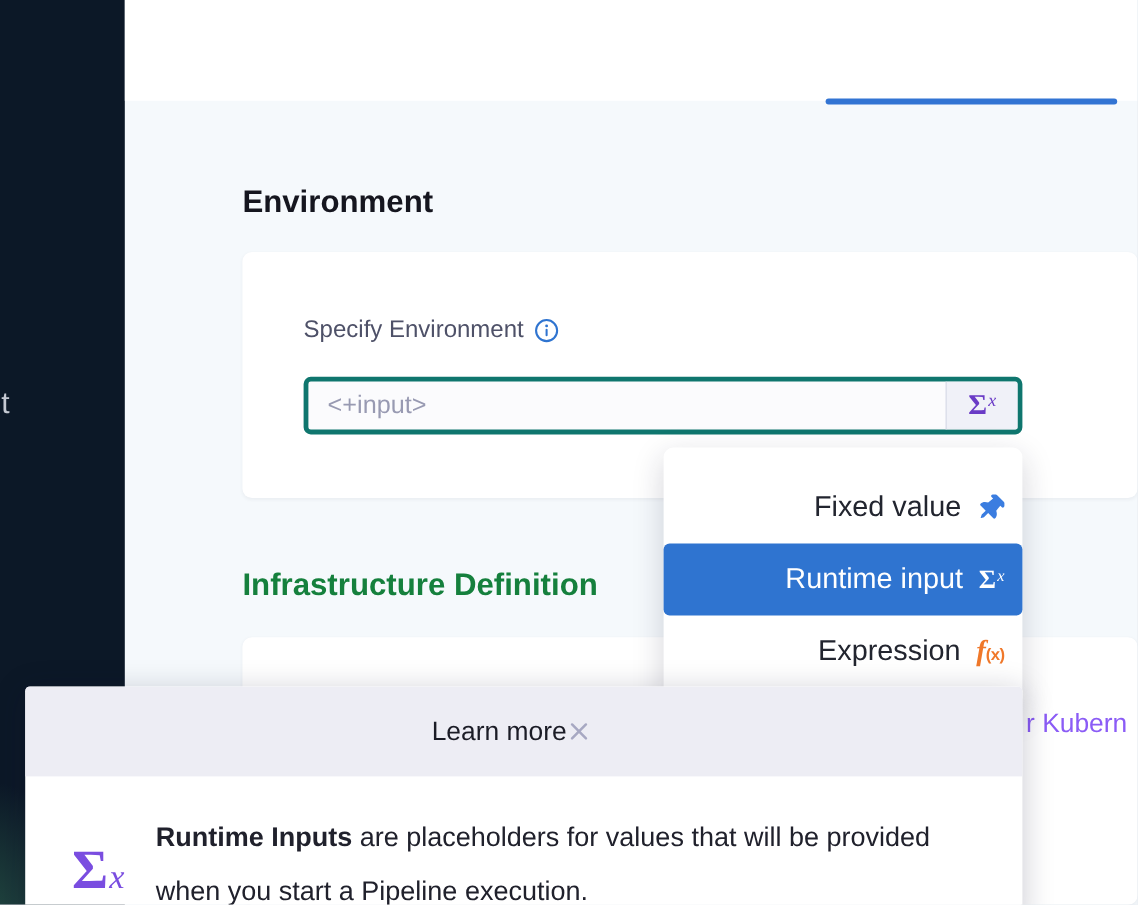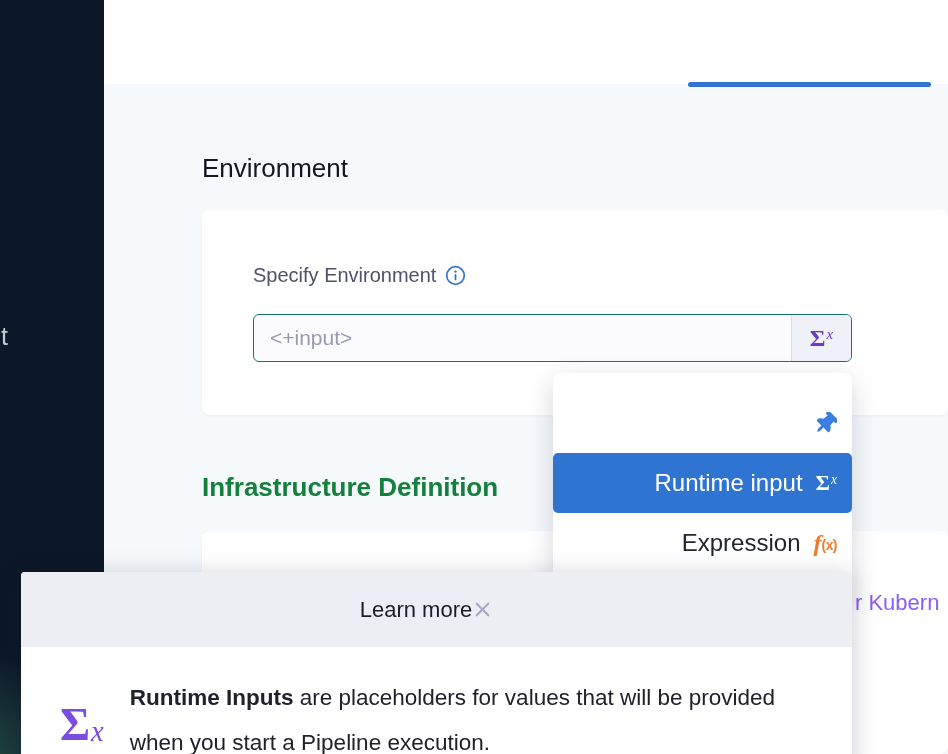--- a/index.html
+++ b/index.html
@@ -23,30 +23,30 @@
             background:#ffffff; z-index:1; }
   .tab { position:absolute; top:0; height:84px; display:flex; align-items:center;
          gap:16px; font-size:24px; color:#1e2430; cursor:pointer; }
   .tab-overview { left:157px; }
   .tab-service  { left:426px; }
   .tab-infra    { left:695px; }
   .tab-underline { position:absolute; left:688px; top:82px; width:243px; height:5px;
                    background:#3274d3; border-radius:3px; z-index:2; }
 
   
-  .h-env   { position:absolute; left:202px; top:153px; font-size:26px; font-weight:400;
+  .h-env   { position:absolute; left:202px; top:153px; font-size:26px; font-weight:700;
              color:#15161f; z-index:2; }
   .card-env { position:absolute; left:202px; top:210px; width:746px; height:205px;
               background:#fff; border-radius:8px; z-index:2;
               box-shadow:0 1px 3px rgba(30,30,60,.05); }
   .field-label-row { position:absolute; left:253px; top:264px; display:flex;
                      align-items:center; gap:9px; z-index:3; }
   .field-label { font-size:20px; color:#4e5168; }
   .input-group { position:absolute; left:253px; top:314px; width:599px; height:48px;
-                 display:flex; border:1px solid #0f766e; border-radius:6px;
+                 display:flex; border:4px solid #0f766e; border-radius:6px;
                  overflow:hidden; z-index:3; background:#fbfbfd; }
   .input-group input { flex:1; border:none; outline:none; background:transparent;
                        padding:0 16px; font-size:21px; color:#33364a;
                        font-family:"Liberation Sans","DejaVu Sans",sans-serif; }
   .input-group input::placeholder { color:#989ab2; }
   .mt-btn { width:60px; background:#f0f1f8; border-left:1px solid #d9dbe8;
             display:flex; align-items:center; justify-content:center; cursor:pointer; }
 
   .h-infra { position:absolute; left:202px; top:472px; font-size:26px; font-weight:700;
              color:#15803d; z-index:2; white-space:nowrap; }
@@ -164,20 +164,21 @@
       </span>
     </div>
   </div>
 
   <h2 class="h-infra">Infrastructure Definition</h2>
   <div class="card-infra"></div>
   <span class="kubern-frag">r Kubern</span>
 
   <div class="dropdown">
     <div class="dd-row">
+      <span>Fixed value</span>
       <span class="icon">
         <svg viewBox="0 0 512 512" width="23" height="23">
           <g transform="rotate(45 256 256)">
             <path transform="translate(64 0)" d="M298 214L286 96h42c13 0 24-11 24-24V24c0-13-11-24-24-24H56C43 0 32 11 32 24v48c0 13 11 24 24 24h42L86 214C37 237 0 277 0 328c0 13 11 24 24 24h136v104c0 1 .3 2.5 .8 3.6l24 48c3 5.9 11.4 5.9 14.3 0l24-48c.6-1.1 .9-2.3 .9-3.6V352h136c13 0 24-11 24-24 0-51-38-91-86-114z" fill="#3b7de0"></path>
           </g>
         </svg>
       </span>
     </div>
     <div class="dd-row selected">
       <span>Runtime input</span>

